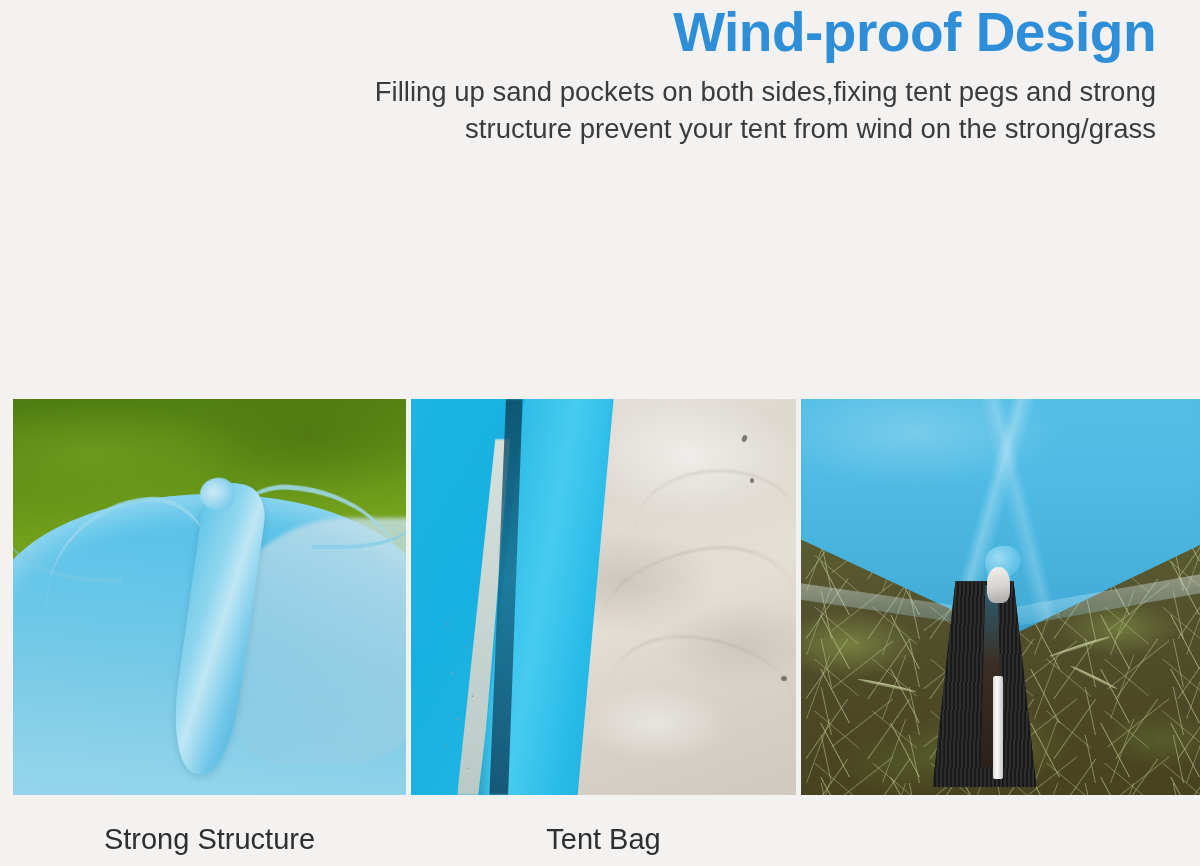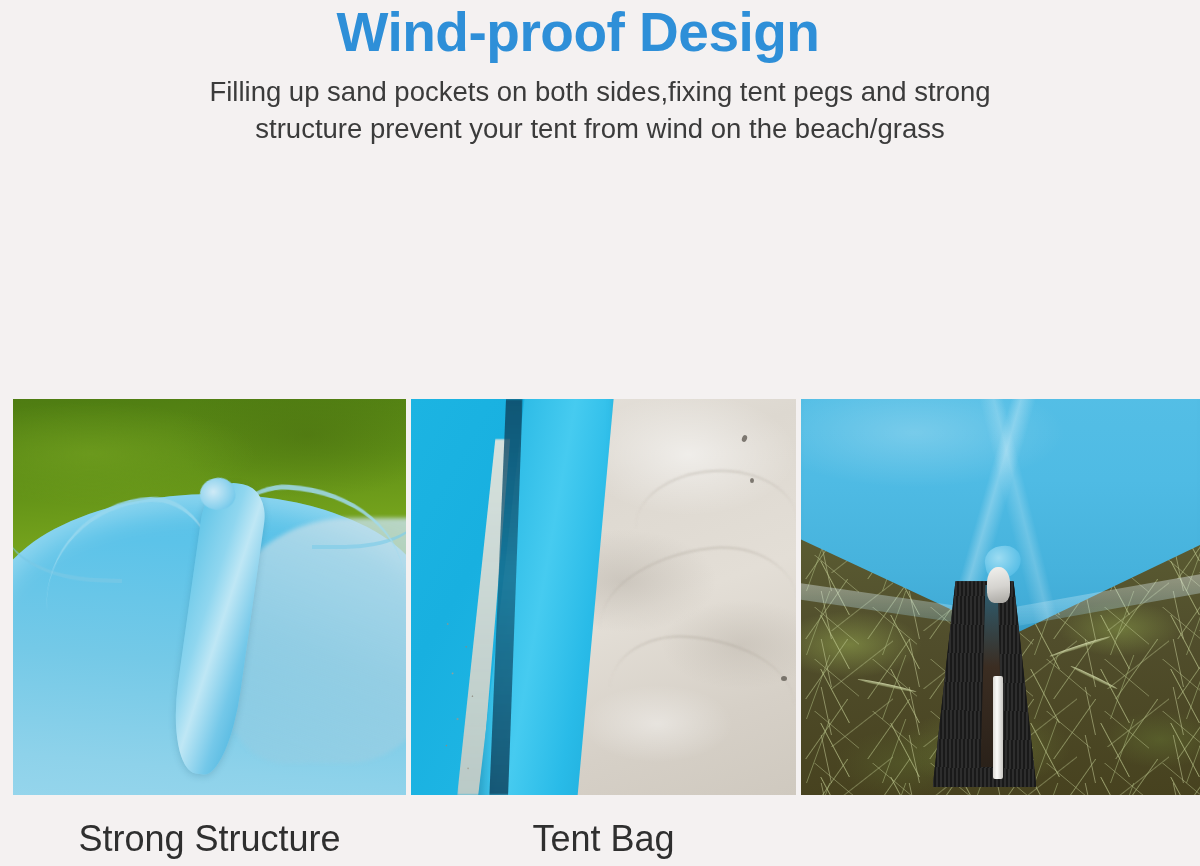--- a/index.html
+++ b/index.html
@@ -23,21 +23,21 @@
     height: 866px;
     background: #F4F1F1;
   }
 
   
   .header {
     position: absolute;
     left: 0;
     top: 0;
     width: 1156px;
-    text-align: center;
+    text-align: right;
   }
 
   .title {
     margin-top: 1px;
     font-size: 55px;
     font-weight: bold;
     letter-spacing: -0.5px;
     color: #2E8FD8;
     line-height: 62px;
     white-space: nowrap;
@@ -294,41 +294,41 @@
   .captions {
     position: absolute;
     left: 0;
     top: 818px;
     width: 1200px;
     height: 48px;
   }
   .caption {
     position: absolute;
     top: 0;
-    font-size: 36px;
+    font-size: 29px;
     font-weight: normal;
     color: #2F2F2F;
     text-align: center;
     line-height: 42px;
     white-space: nowrap;
   }
   .caption-1 { left: 13px;  width: 393px; }
   .caption-2 { left: 411px; width: 385px; }
   .caption-3 { left: 801px; width: 399px; }
 </style>
 </head>
 <body>
 
 <div class="page">
 
   <div class="header">
     <div class="title">Wind-proof Design</div>
     <div class="subtitle">
       <span class="subtitle-line">Filling up sand pockets on both sides,fixing tent pegs and strong</span>
-      <span class="subtitle-line">structure prevent your tent from wind on the beach/grass</span>
+      <span class="subtitle-line">structure prevent your tent from wind on the strong/grass</span>
     </div>
   </div>
 
   <div class="panels">
 
     <div class="panel panel-1">
       <div class="photo">
         <div class="p1-grass"></div>
         <div class="p1-body"></div>
         <div class="p1-inner-shade"></div>

